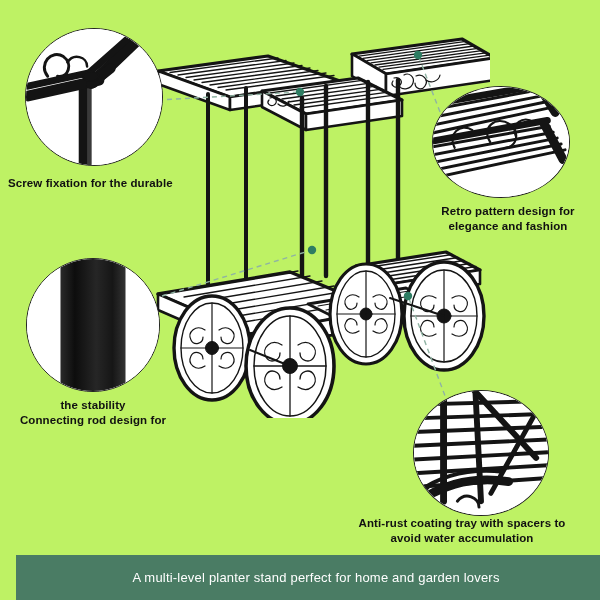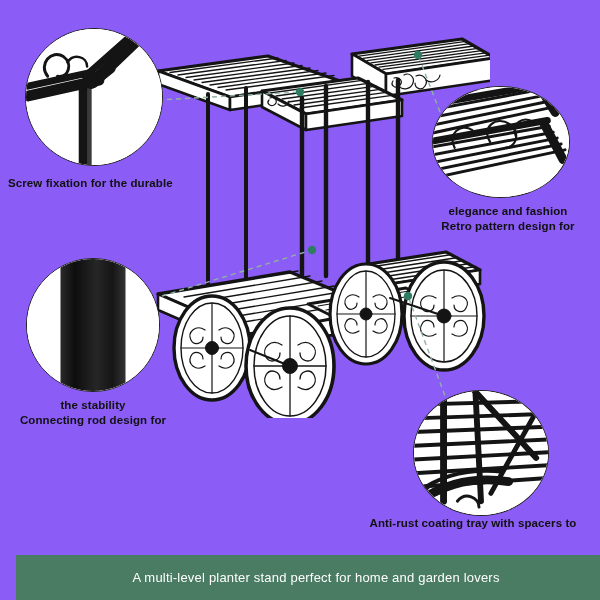--- a/index.html
+++ b/index.html
@@ -7,21 +7,21 @@
     padding: 0;
     background: #ffffff;
   }
   body {
     font-family: "Liberation Sans", sans-serif;
   }
   #infographic {
     position: relative;
     width: 600px;
     height: 600px;
-    background: #8b5cf6;
+    background: #bef264;
     overflow: hidden;
   }
 
   
   .callout-circle {
     position: absolute;
     border-radius: 50%;
     border: 1px solid #222222;
     overflow: hidden;
     background: #ffffff;
@@ -344,22 +344,22 @@
 
         <g stroke-width="2.2">
           <path d="M22,62 c-8,-14 6,-26 18,-18"></path>
           <path d="M58,56 c-10,-14 6,-28 20,-18 c10,7 8,22 -4,24"></path>
           <path d="M84,50 c-6,-12 8,-22 18,-14"></path>
         </g>
       </g>
     </svg>
   </div>
   <div class="callout-caption cap-center" style="left:418px; top:204px; width:180px;">
+    <div>Retro pattern design for</div>
     <div>elegance and fashion</div>
-    <div>Retro pattern design for</div>
   </div>
 
   <div class="callout-circle" style="left:26px; top:258px; width:134px; height:134px;">
     <svg class="detail-svg" viewBox="0 0 134 134">
       <defs>
         <linearGradient id="rodgrad" x1="0" y1="0" x2="1" y2="0">
           <stop offset="0%" stop-color="#2a2a2a"></stop>
           <stop offset="22%" stop-color="#0d0d0d"></stop>
           <stop offset="55%" stop-color="#262626"></stop>
           <stop offset="80%" stop-color="#161616"></stop>
@@ -397,21 +397,22 @@
         <path d="M128,14 L78,104" stroke-width="5"></path>
 
         <path d="M-6,120 C24,96 56,86 96,92" stroke-width="9"></path>
         <path d="M-6,110 C20,88 50,78 90,82" stroke-width="4"></path>
 
         <path d="M44,112 c8,-10 22,-4 22,6" stroke-width="3"></path>
         <path d="M14,108 c-6,-8 4,-16 12,-10" stroke-width="3"></path>
       </g>
     </svg>
   </div>
-  <div class="callout-caption cap-center" style="left:348px; top:516px; width:250px;">
+  <div class="callout-caption cap-center" style="left:337px; top:516px; width:250px;">
     <div>Anti-rust coating tray with spacers to</div>
+    <div>avoid water accumulation</div>
   </div>
 
   <div id="bottom-banner">
     <span class="banner-text">A multi-level planter stand perfect for home and garden lovers</span>
   </div>
 
 </div>
 
 </body></html>

